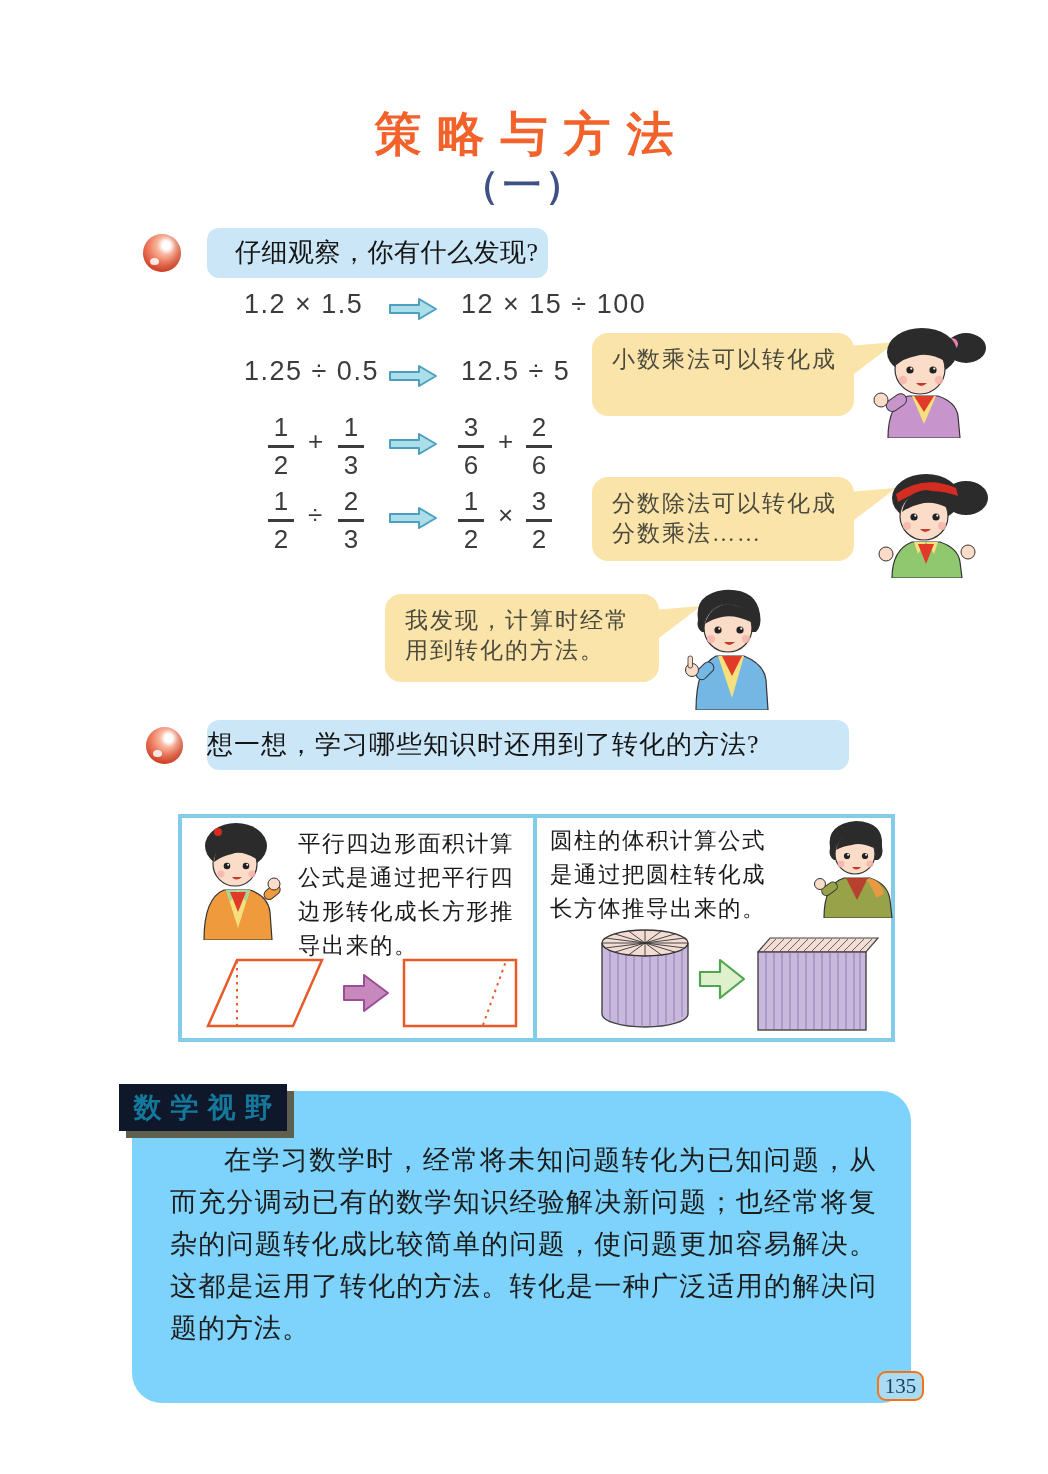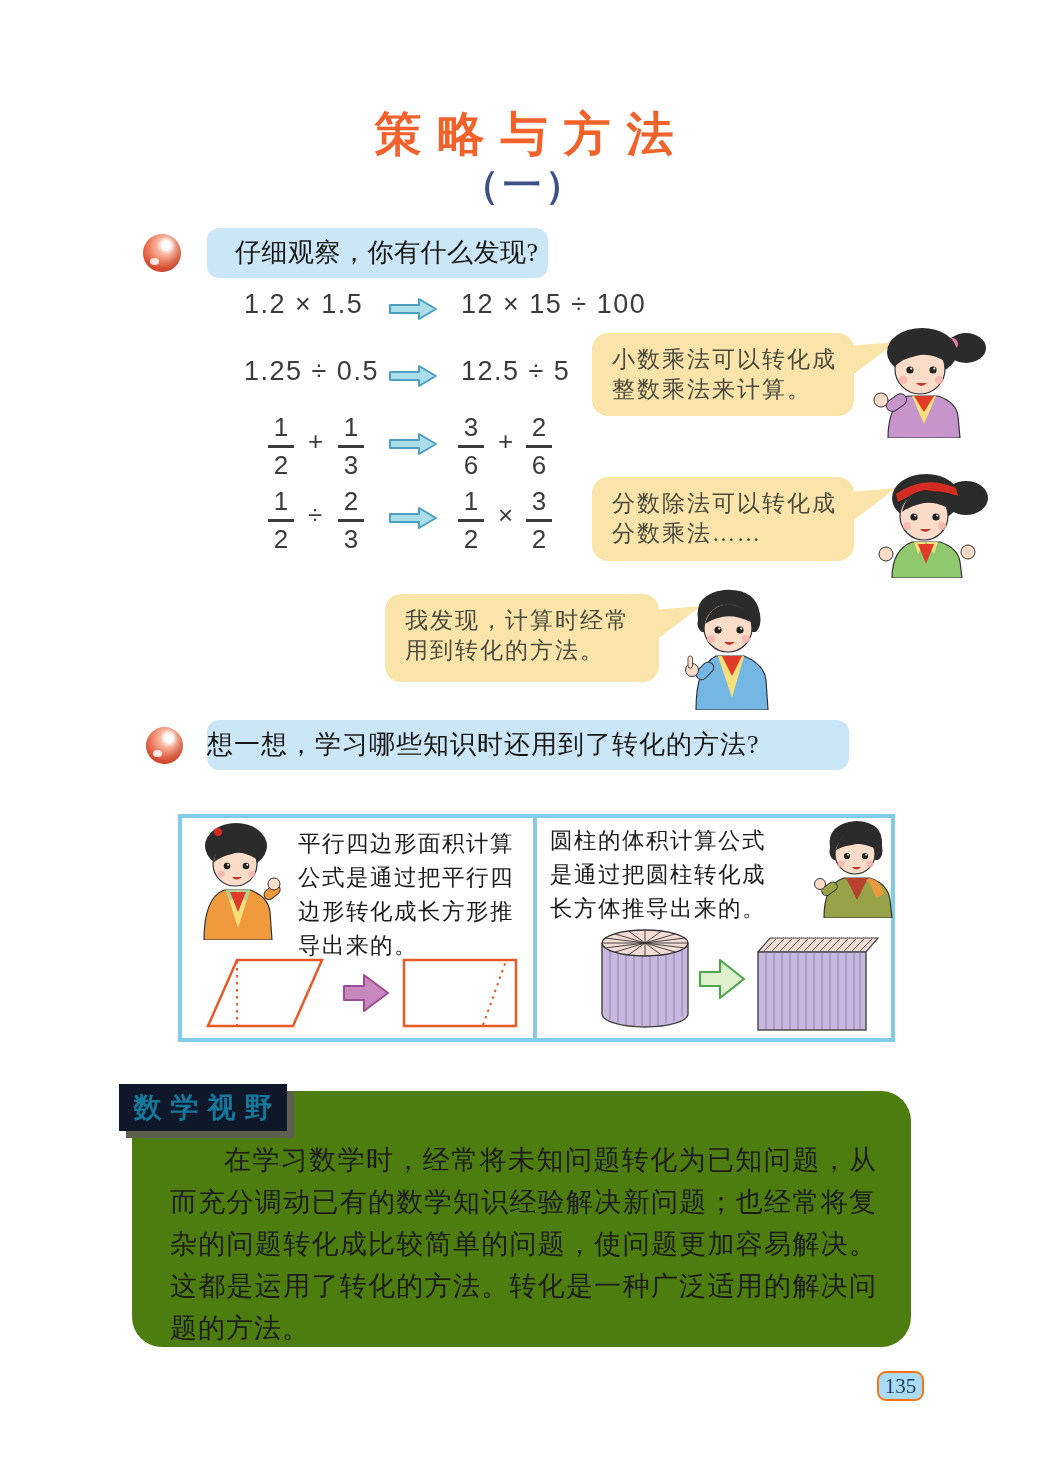--- a/index.html
+++ b/index.html
@@ -37,21 +37,21 @@
   .bubble { background:#FBE4A9; border-radius:16px; color:#4B4A3E; font-size:23px; line-height:30px;
             padding:12px 0 0 20px; letter-spacing:2px; }
   .tail { position:absolute; }
 
   
   .panelbox { left:178px; top:814px; width:717px; height:228px; background:#fff; border:4px solid #82CCE9; }
   .divider { left:533px; top:818px; width:4px; height:220px; background:#82CCE9; }
   .paneltext { font-size:22.5px; color:#1b1b1b; line-height:34px; letter-spacing:1.5px; word-break:break-all; }
 
   
-  .mv-box { left:132px; top:1091px; width:779px; height:256px; background:#4d7c0f; border-radius:30px; }
+  .mv-box { left:132px; top:1091px; width:779px; height:312px; background:#7dd3fc; border-radius:30px; }
   .mv-tab { left:119px; top:1076px; width:168px; height:47px; background:#0f172a; box-shadow:7px 7px 0 #5F5F50;
             font-family:"Liberation Sans","DejaVu Sans",sans-serif; font-weight:bold; font-size:28px; color:#15789B;
             line-height:47px; letter-spacing:9px; text-align:center; text-indent:9px;margin-top:8px; }
   .mv-par { position:absolute; left:38px; right:34px; top:48px; font-size:27px; color:#1c1c1c; line-height:42px;
             letter-spacing:1px; text-indent:2em; text-align:justify; }
 
   
   .badge { left:877px; top:1371px; width:47px; height:30px; background:#A9DCF2; border:2px solid #f97316;
            border-radius:9px; text-align:center; line-height:26px; font-size:21px; color:#1D3B66; }
 </style>
@@ -125,21 +125,20 @@
     </span>
   <span class="abs op" style="left:498px; top:500px;">×</span>
   <span class="abs frac" style="left:524px; top:486px;">
       <span>3</span>
       <span class="bar"></span>
       <span>2</span>
     </span>
 
   <div class="abs bubble" style="left:592px; top:333px; width:262px; height:83px;">
     <div>小数乘法可以转化成</div>
-    <div>整数乘法来计算。</div>
   </div>
   <svg class="tail" style="left:848px; top:340px;" width="50" height="38" viewBox="0 0 50 38">
     <polygon points="0,6 48,2 6,34" fill="#FBE4A9"></polygon>
   </svg>
   <svg class="abs" style="left:860px; top:324px;" width="152" height="114" viewBox="0 0 152 114">
     <ellipse cx="106" cy="24" rx="20" ry="15" fill="#2b2b2b"></ellipse>
     <circle cx="92" cy="20" r="6" fill="#E87FB0"></circle>
     <ellipse cx="62" cy="28" rx="35" ry="24" fill="#2b2b2b"></ellipse>
     <circle cx="60" cy="45" r="25" fill="#FBDCC8" stroke="#333" stroke-width="1.2"></circle>
     <path d="M35 42 Q38 18 62 16 Q84 17 86 38 Q70 28 56 32 Q44 34 35 42 Z" fill="#2b2b2b"></path>

